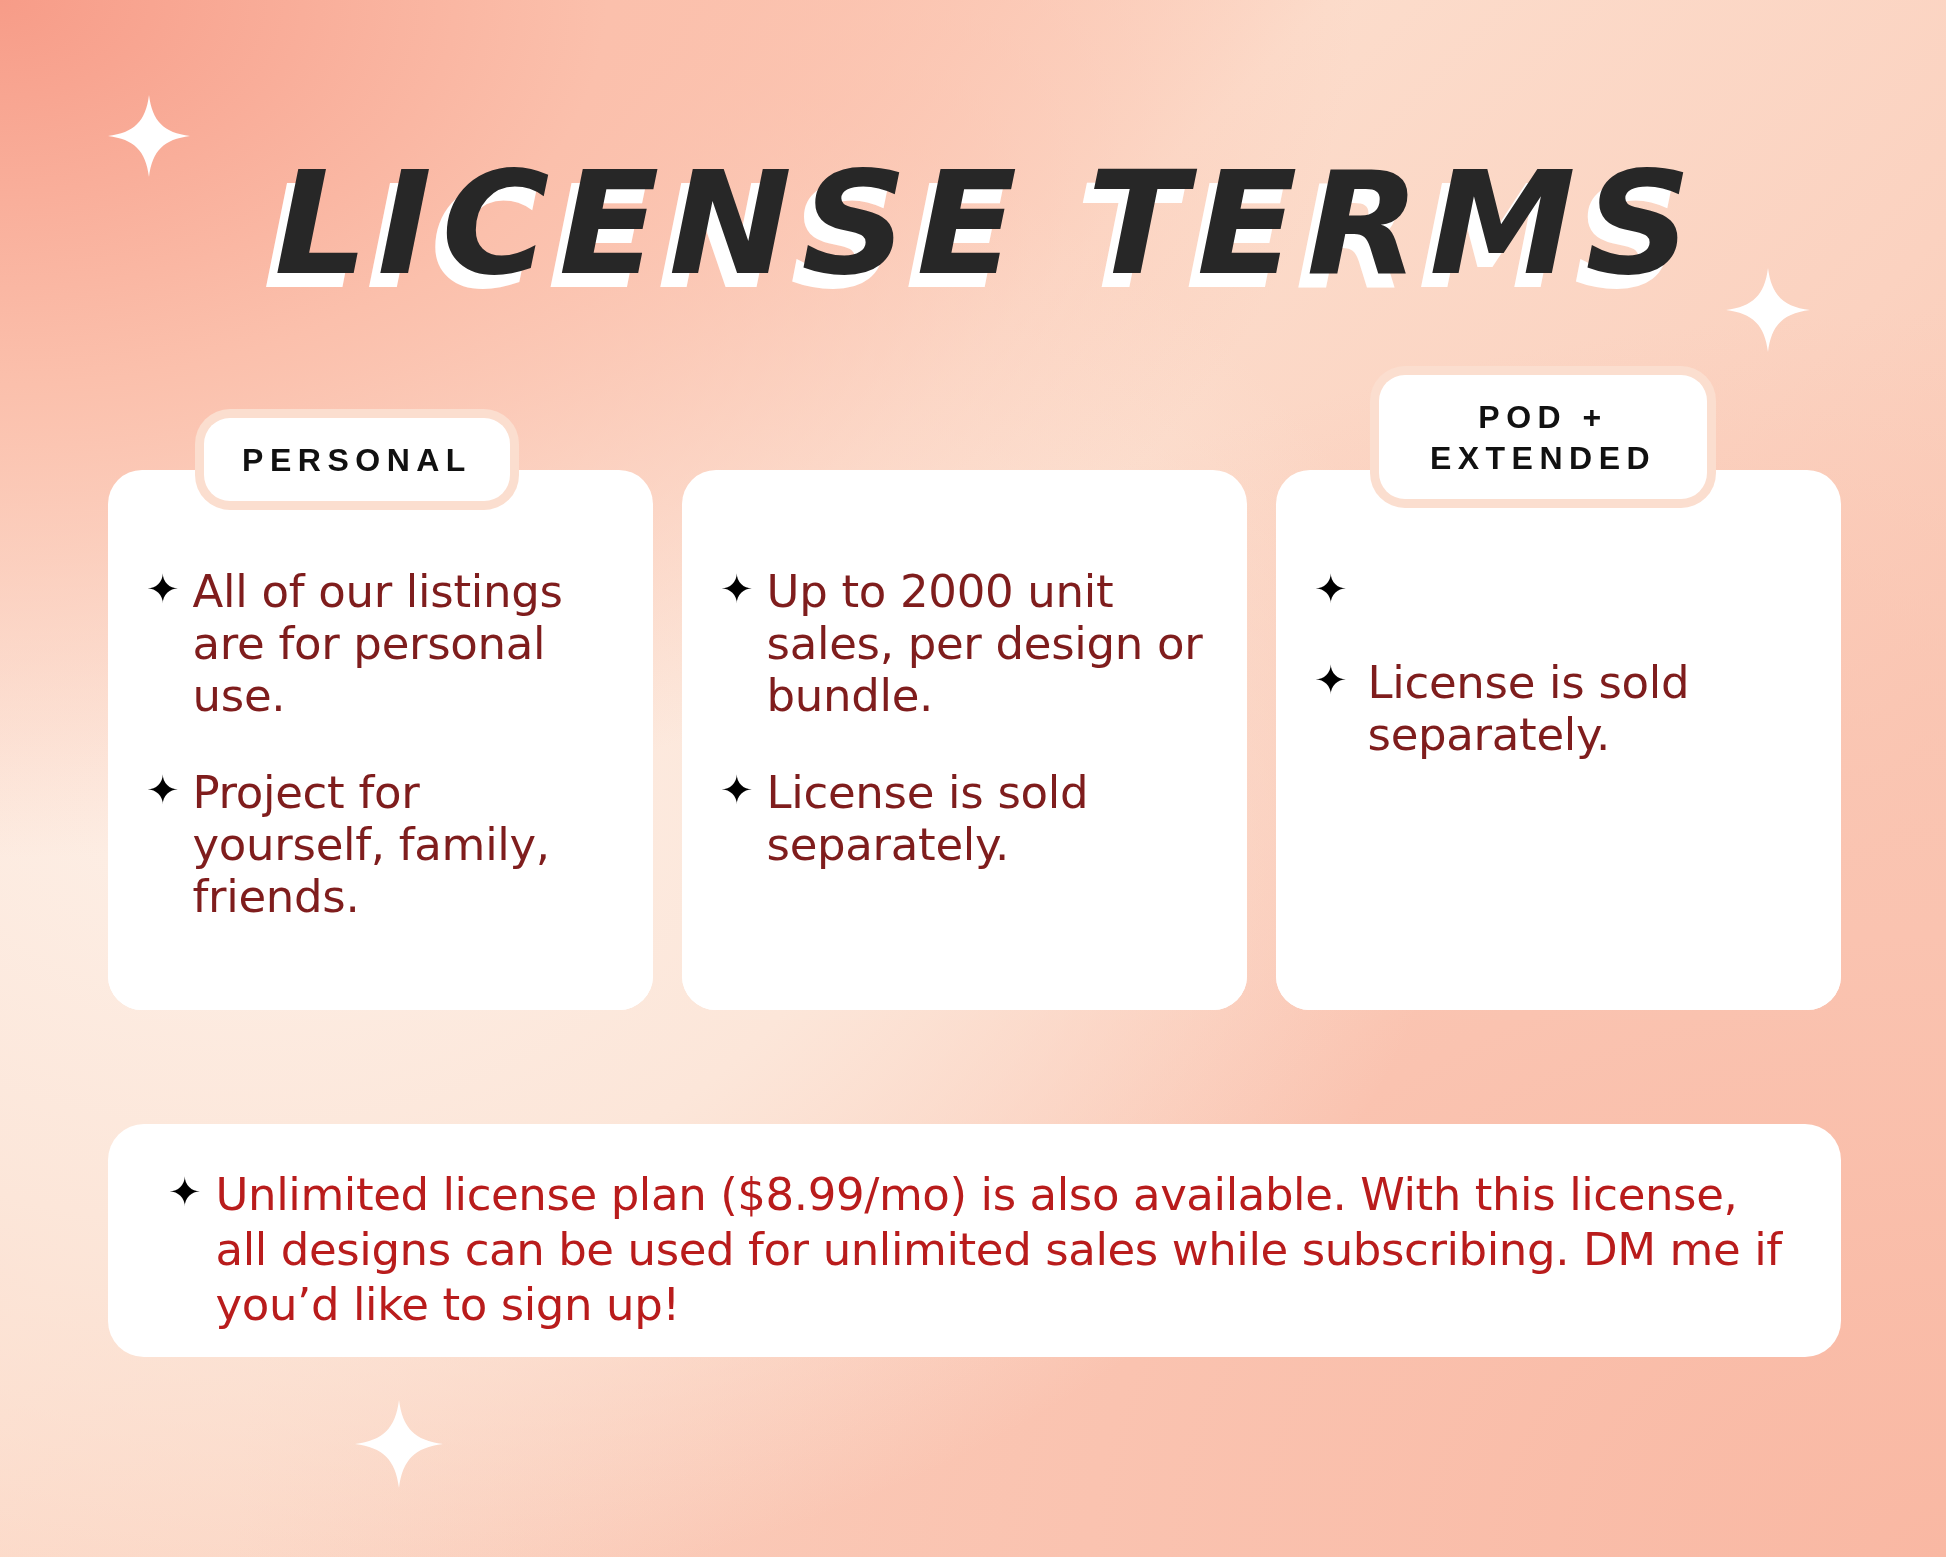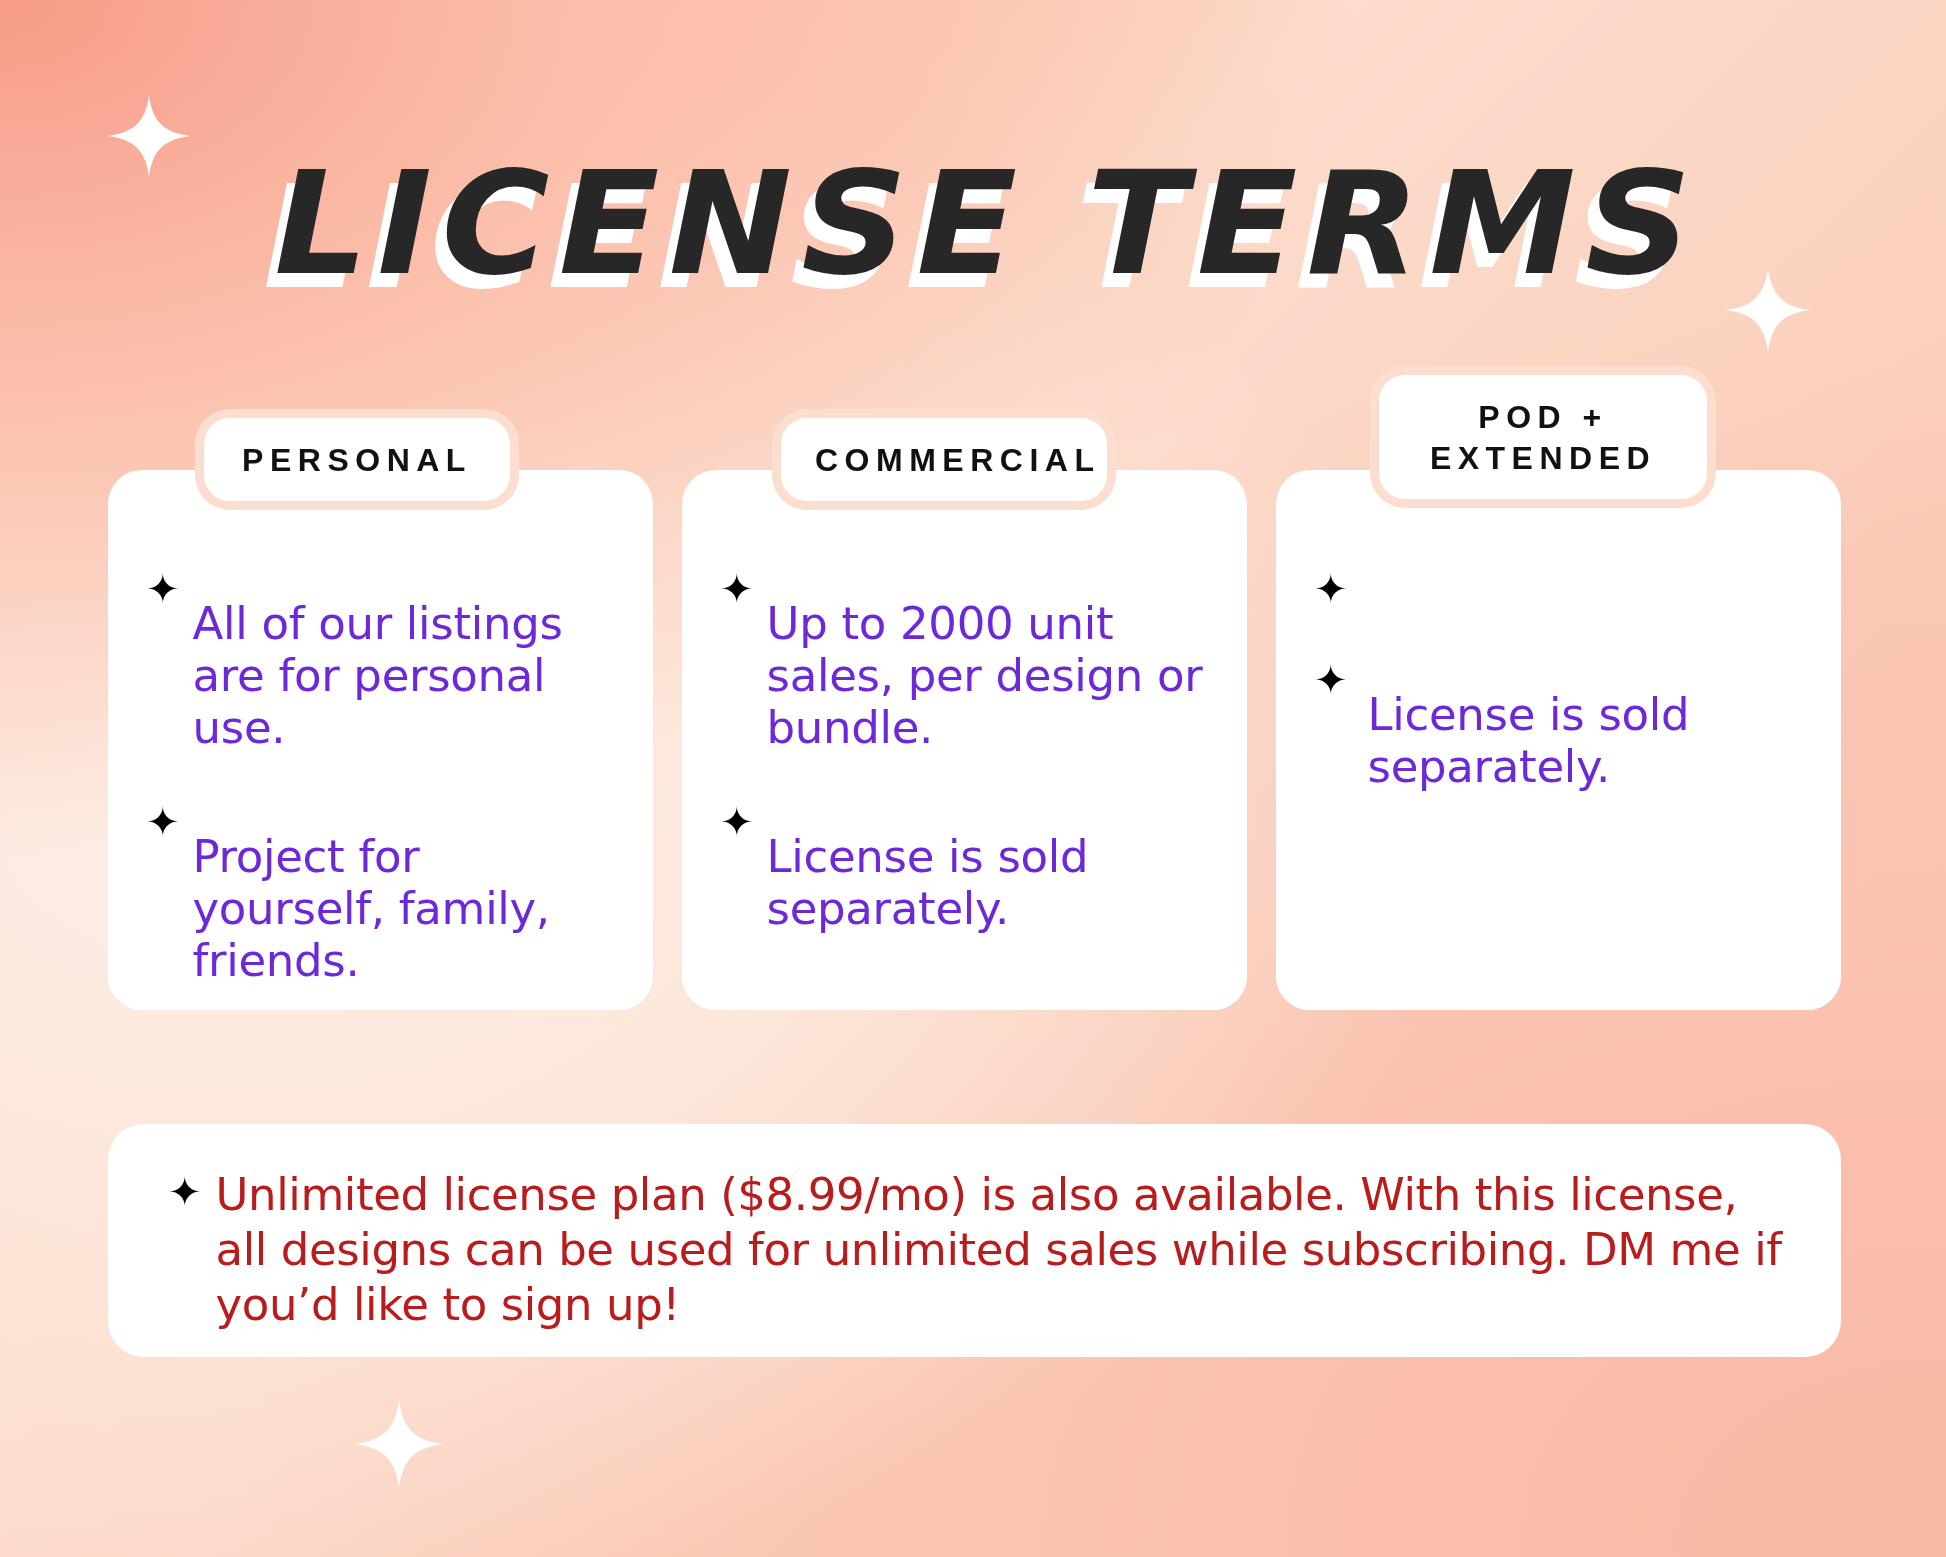--- a/index.html
+++ b/index.html
@@ -95,23 +95,22 @@
     font-size:40px;line-height:1.18;
     color:#000;
     margin-right:13px;
     font-family:"DejaVu Sans",sans-serif;
   }
   .bullet .txt{
     font-family:"DejaVu Sans","Liberation Sans",sans-serif;
     font-weight:400;
     font-size:45px;
     line-height:1.16;
-    color:#6d28d9;
+    color:#7f1d1d;
     letter-spacing:-0.3px;
-    margin-top:32px;
   }
   .c3 .bullet .star{margin-right:20px;}
 
   
   .banner{
     position:absolute;left:108px;top:1124px;width:1733px;height:233px;
     background:#FFFFFF;border-radius:36px;
     box-sizing:border-box;
   }
   .banner-inner{
@@ -162,21 +161,20 @@
       </div>
       <div class="bullet">
         <span class="star">✦</span>
         <span class="txt">Project for yourself, family, friends.</span>
       </div>
     </div>
   </div>
 
   <div class="card c2">
     <div class="card-body"></div>
-    <div class="badge">COMMERCIAL</div>
     <div class="bullets">
       <div class="bullet">
         <span class="star">✦</span>
         <span class="txt">Up to 2000 unit sales, per design or bundle.</span>
       </div>
       <div class="bullet">
         <span class="star">✦</span>
         <span class="txt">License is sold separately.</span>
       </div>
     </div>

